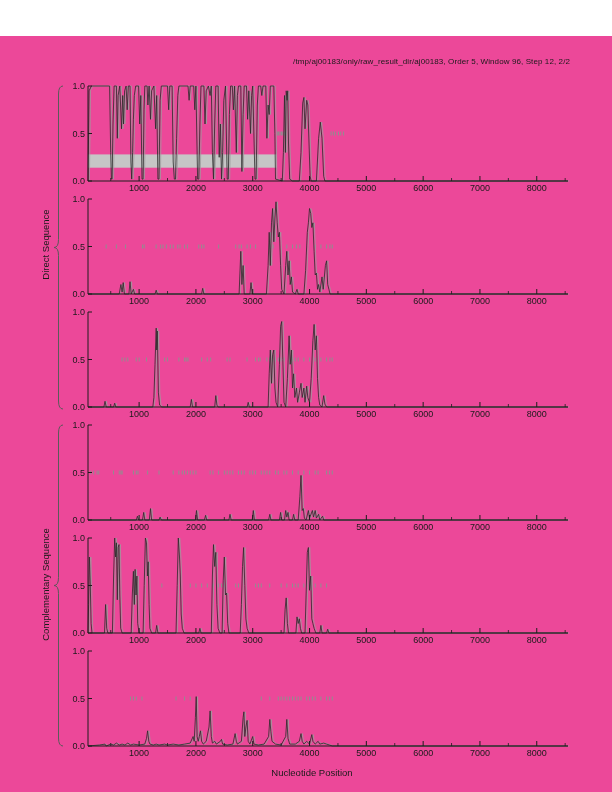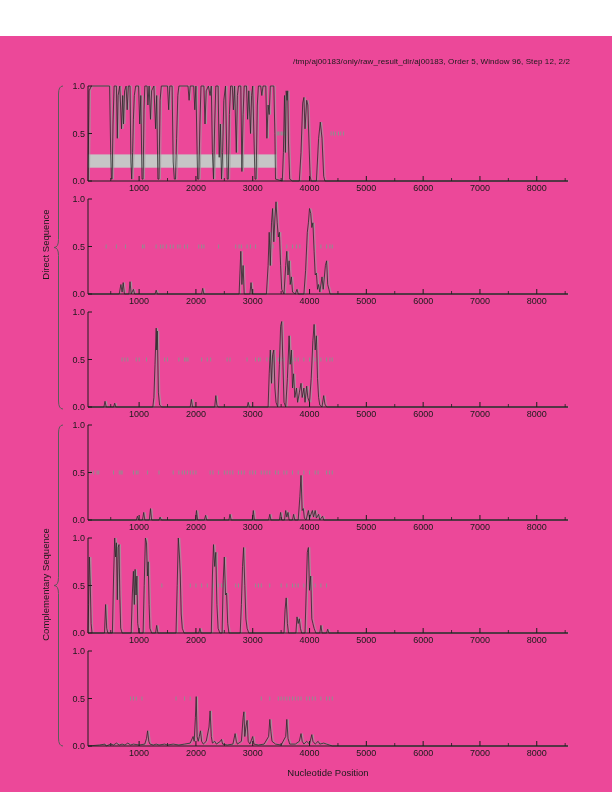--- a/index.html
+++ b/index.html
@@ -11,21 +11,21 @@
     position:absolute;top:21px;left:0;width:570px;text-align:right;
     font-size:8px;letter-spacing:0.1px;white-space:nowrap;
   }
   .vlabel{
     position:absolute;width:220px;text-align:center;font-size:9.5px;
     transform:rotate(-90deg);transform-origin:center;white-space:nowrap;
   }
   .vlabel.direct{left:-65px;top:203px;}
   .vlabel.comp{left:-65px;top:543px;}
   .xlabel{
-    position:absolute;left:88px;top:731px;width:480px;text-align:center;font-size:9.5px;
+    position:absolute;left:72px;top:731px;width:480px;text-align:center;font-size:9.5px;
   }
   .chart-layer{position:absolute;left:0;top:0;}
   svg text{font-family:"Liberation Sans",sans-serif;}
 </style>
 </head>
 <body>
 
 <div class="page">
   <div class="title">/tmp/aj00183/only/raw_result_dir/aj00183, Order 5, Window 96, Step 12, 2/2</div>
 

